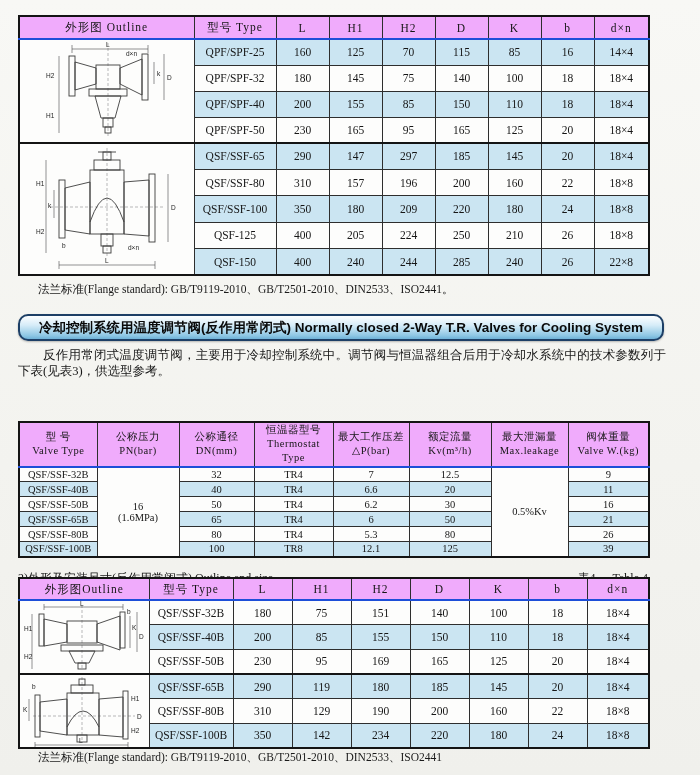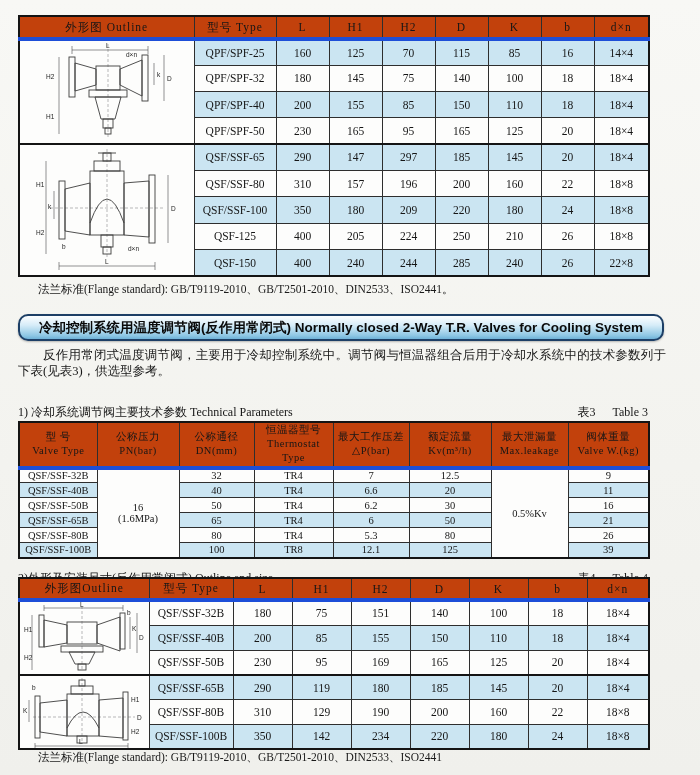--- a/index.html
+++ b/index.html
@@ -6,21 +6,21 @@
   html,body { background:#e9e9e5; }
   .page {
     position: relative; width: 700px; height: 775px;
     background: linear-gradient(180deg,#f8f8f5 0%,#f3f3ef 60%,#f0f0ec 100%);
     font-family: "Liberation Serif","DejaVu Serif",serif;
     color: #161616; overflow: hidden;
   }
   table { border-collapse: collapse; table-layout: fixed; background:#fdfdfc; position:absolute; left:18px; }
   td, th { border: 1px solid #2e2e2e; text-align: center; vertical-align: middle; font-weight: normal; overflow: hidden; padding:0; }
   .t-outer { border: 2px solid #141414; }
-  .hdr th { border-bottom: 4px solid #1d4ed8; background: #c2410c; }
+  .hdr th { border-bottom: 2px solid #1d4ed8; background: #f0abfc; }
   .blue td { background: #cbe5f2; }
   td.diag { background: #fdfdfc !important; }
   .group2 td { border-top: 2px solid #141414; }
 
   .t1 { top: 15px; width: 630px; }
   .t1 th { height: 23px; font-size: 11.5px; letter-spacing: 1px; }
   .t1 td { height: 26px; font-size: 11.5px; }
 
   .t3 { top: 421px; width: 630px; }
   .t3 th { height: 32px; font-size: 10.5px; line-height: 1.35; letter-spacing: 0.5px; }
@@ -235,27 +235,20 @@
     </tr>
   </tbody>
     </table>
 
   <div class="footnote fn1">法兰标准(Flange standard): GB/T9119-2010、GB/T2501-2010、DIN2533、ISO2441。</div>
 
   <div class="pill">冷却控制系统用温度调节阀(反作用常闭式) Normally closed 2-Way T.R. Valves for Cooling System</div>
 
   <p class="para p-cn">反作用常闭式温度调节阀，主要用于冷却控制系统中。调节阀与恒温器组合后用于冷却水系统中的技术参数列于下表(见表3)，供选型参考。</p>
 
-  <div class="label-row lr1">
-    <span>1) 冷却系统调节阀主要技术参数  Technical Parameters</span>
-    <span class="tbl-ref">
-      <span>表3</span>
-      <span>Table 3</span>
-    </span>
-  </div>
 
   <table class="t3 t-outer">
     <colgroup>
       <col style="width:78px">
         <col style="width:82px">
         <col style="width:75px">
         <col style="width:79px">
       <col style="width:76px">
         <col style="width:82px">
         <col style="width:77px">

